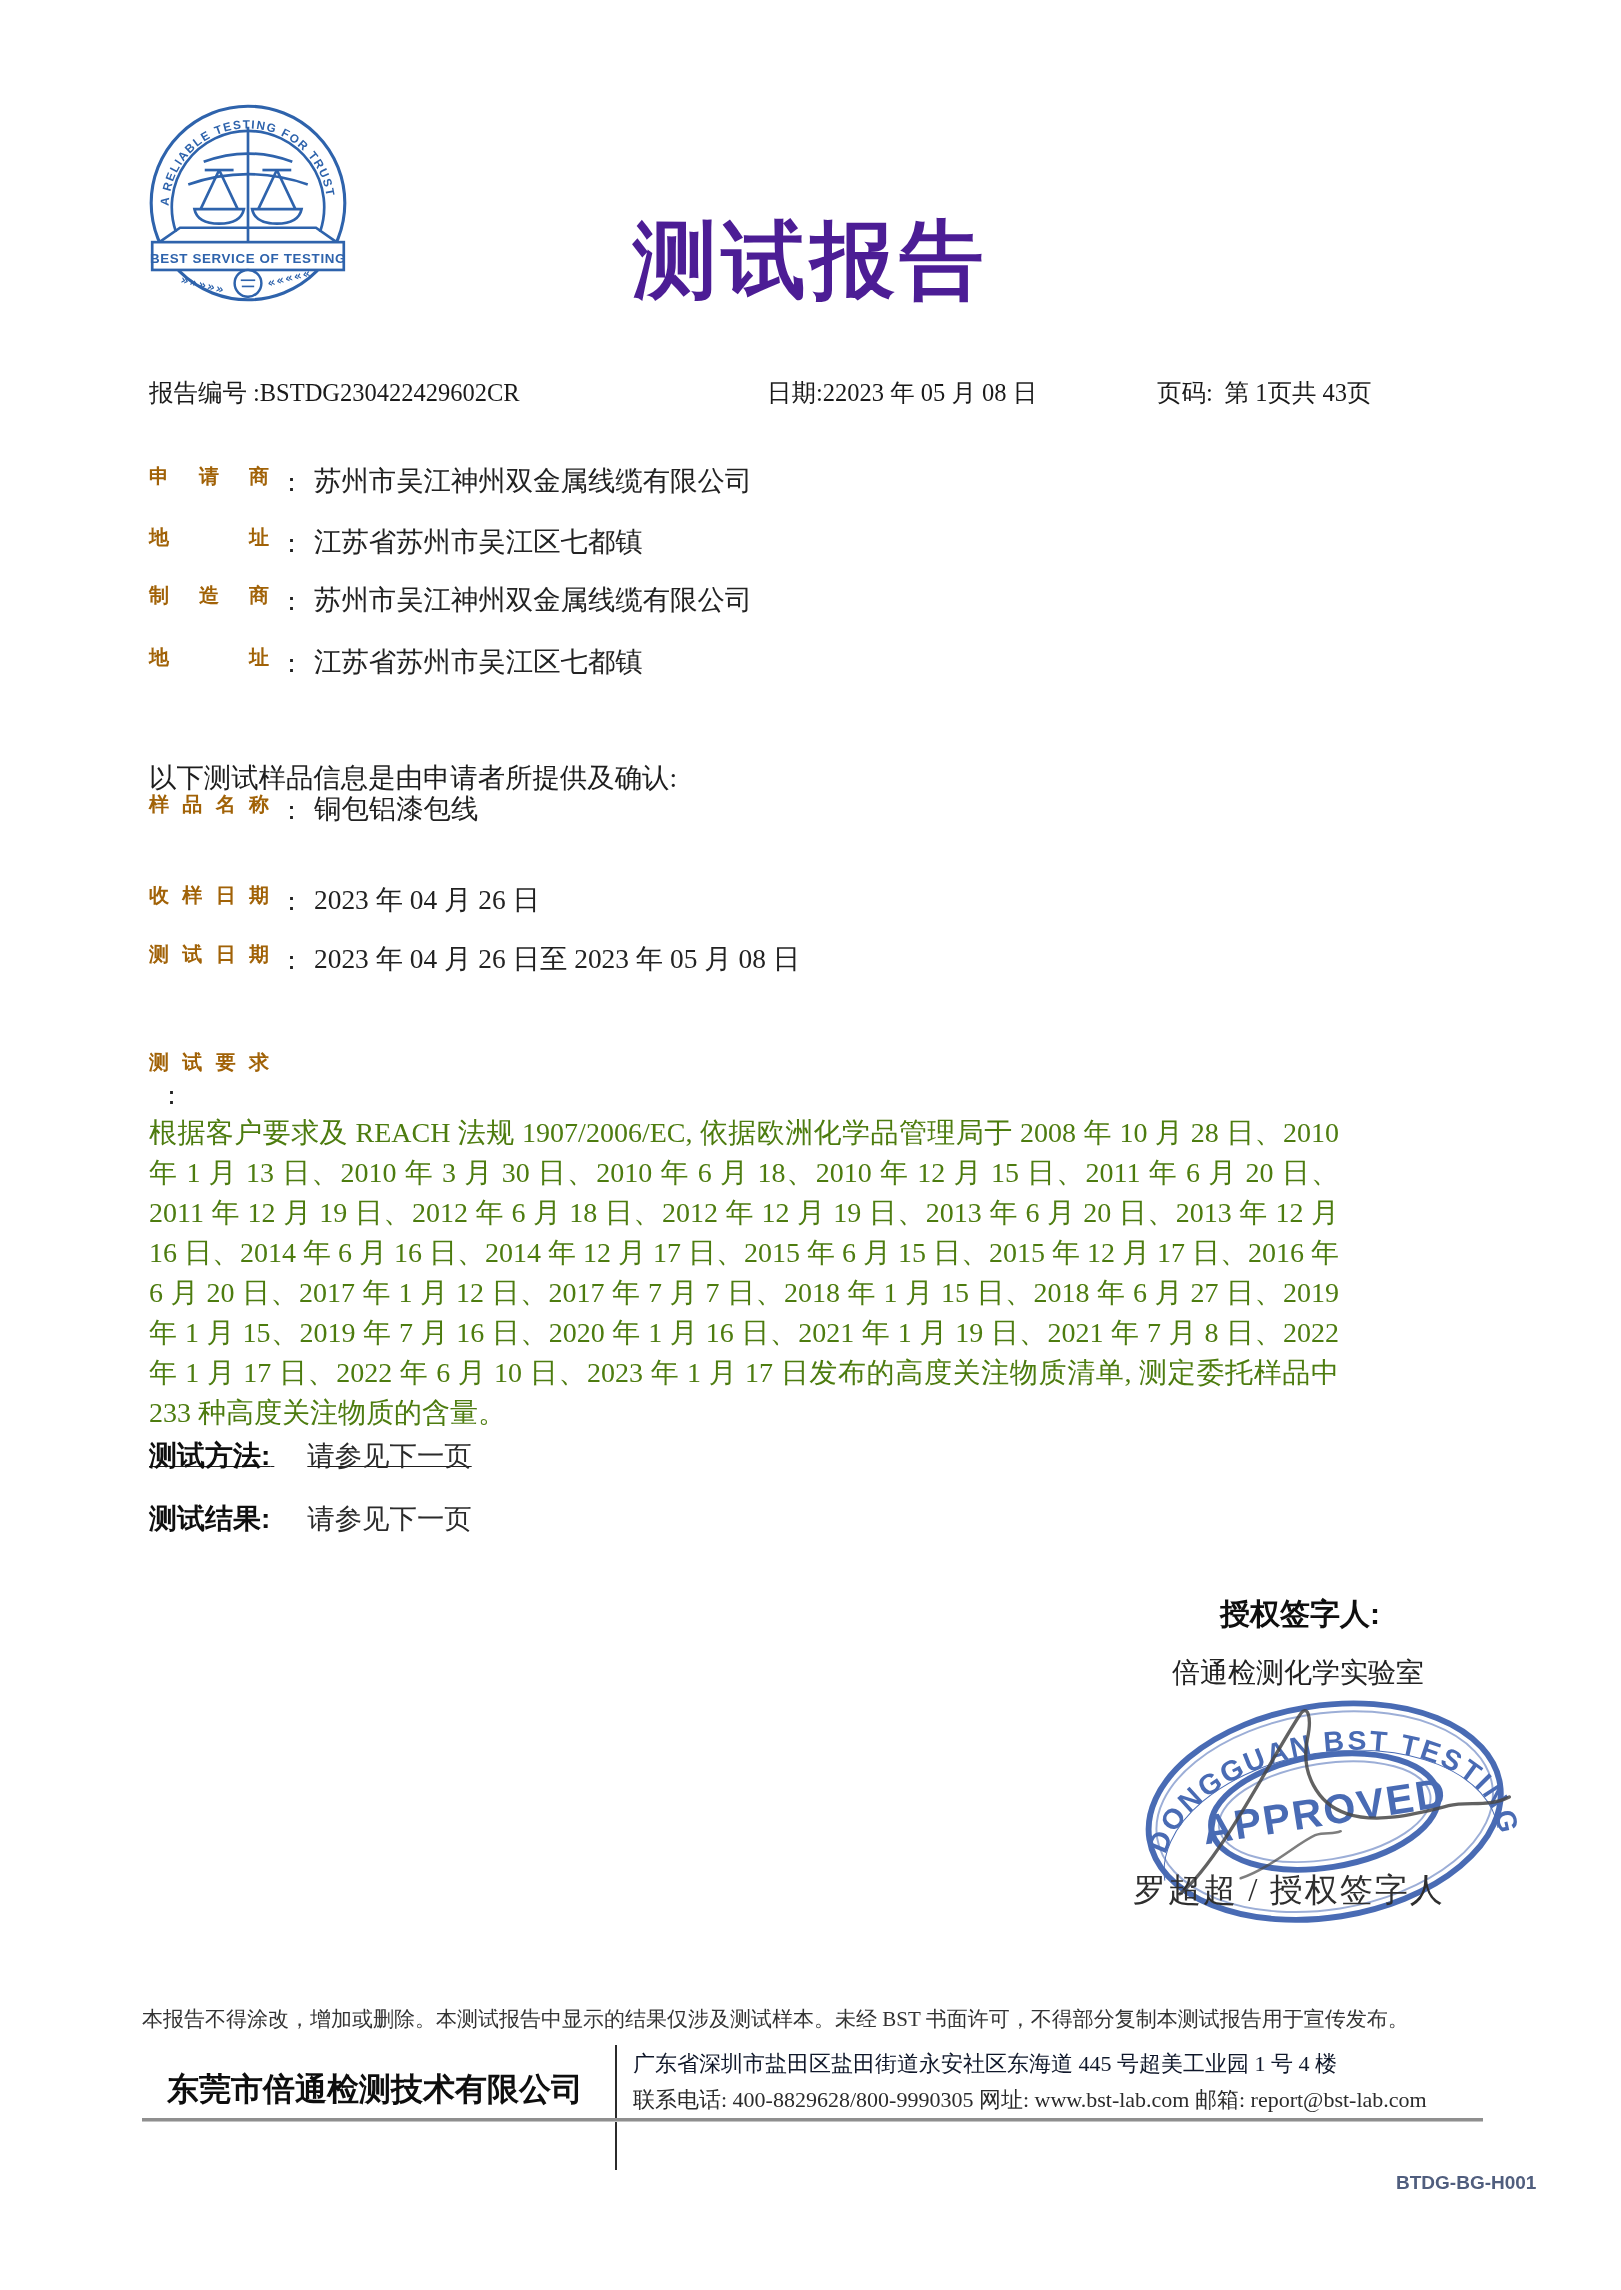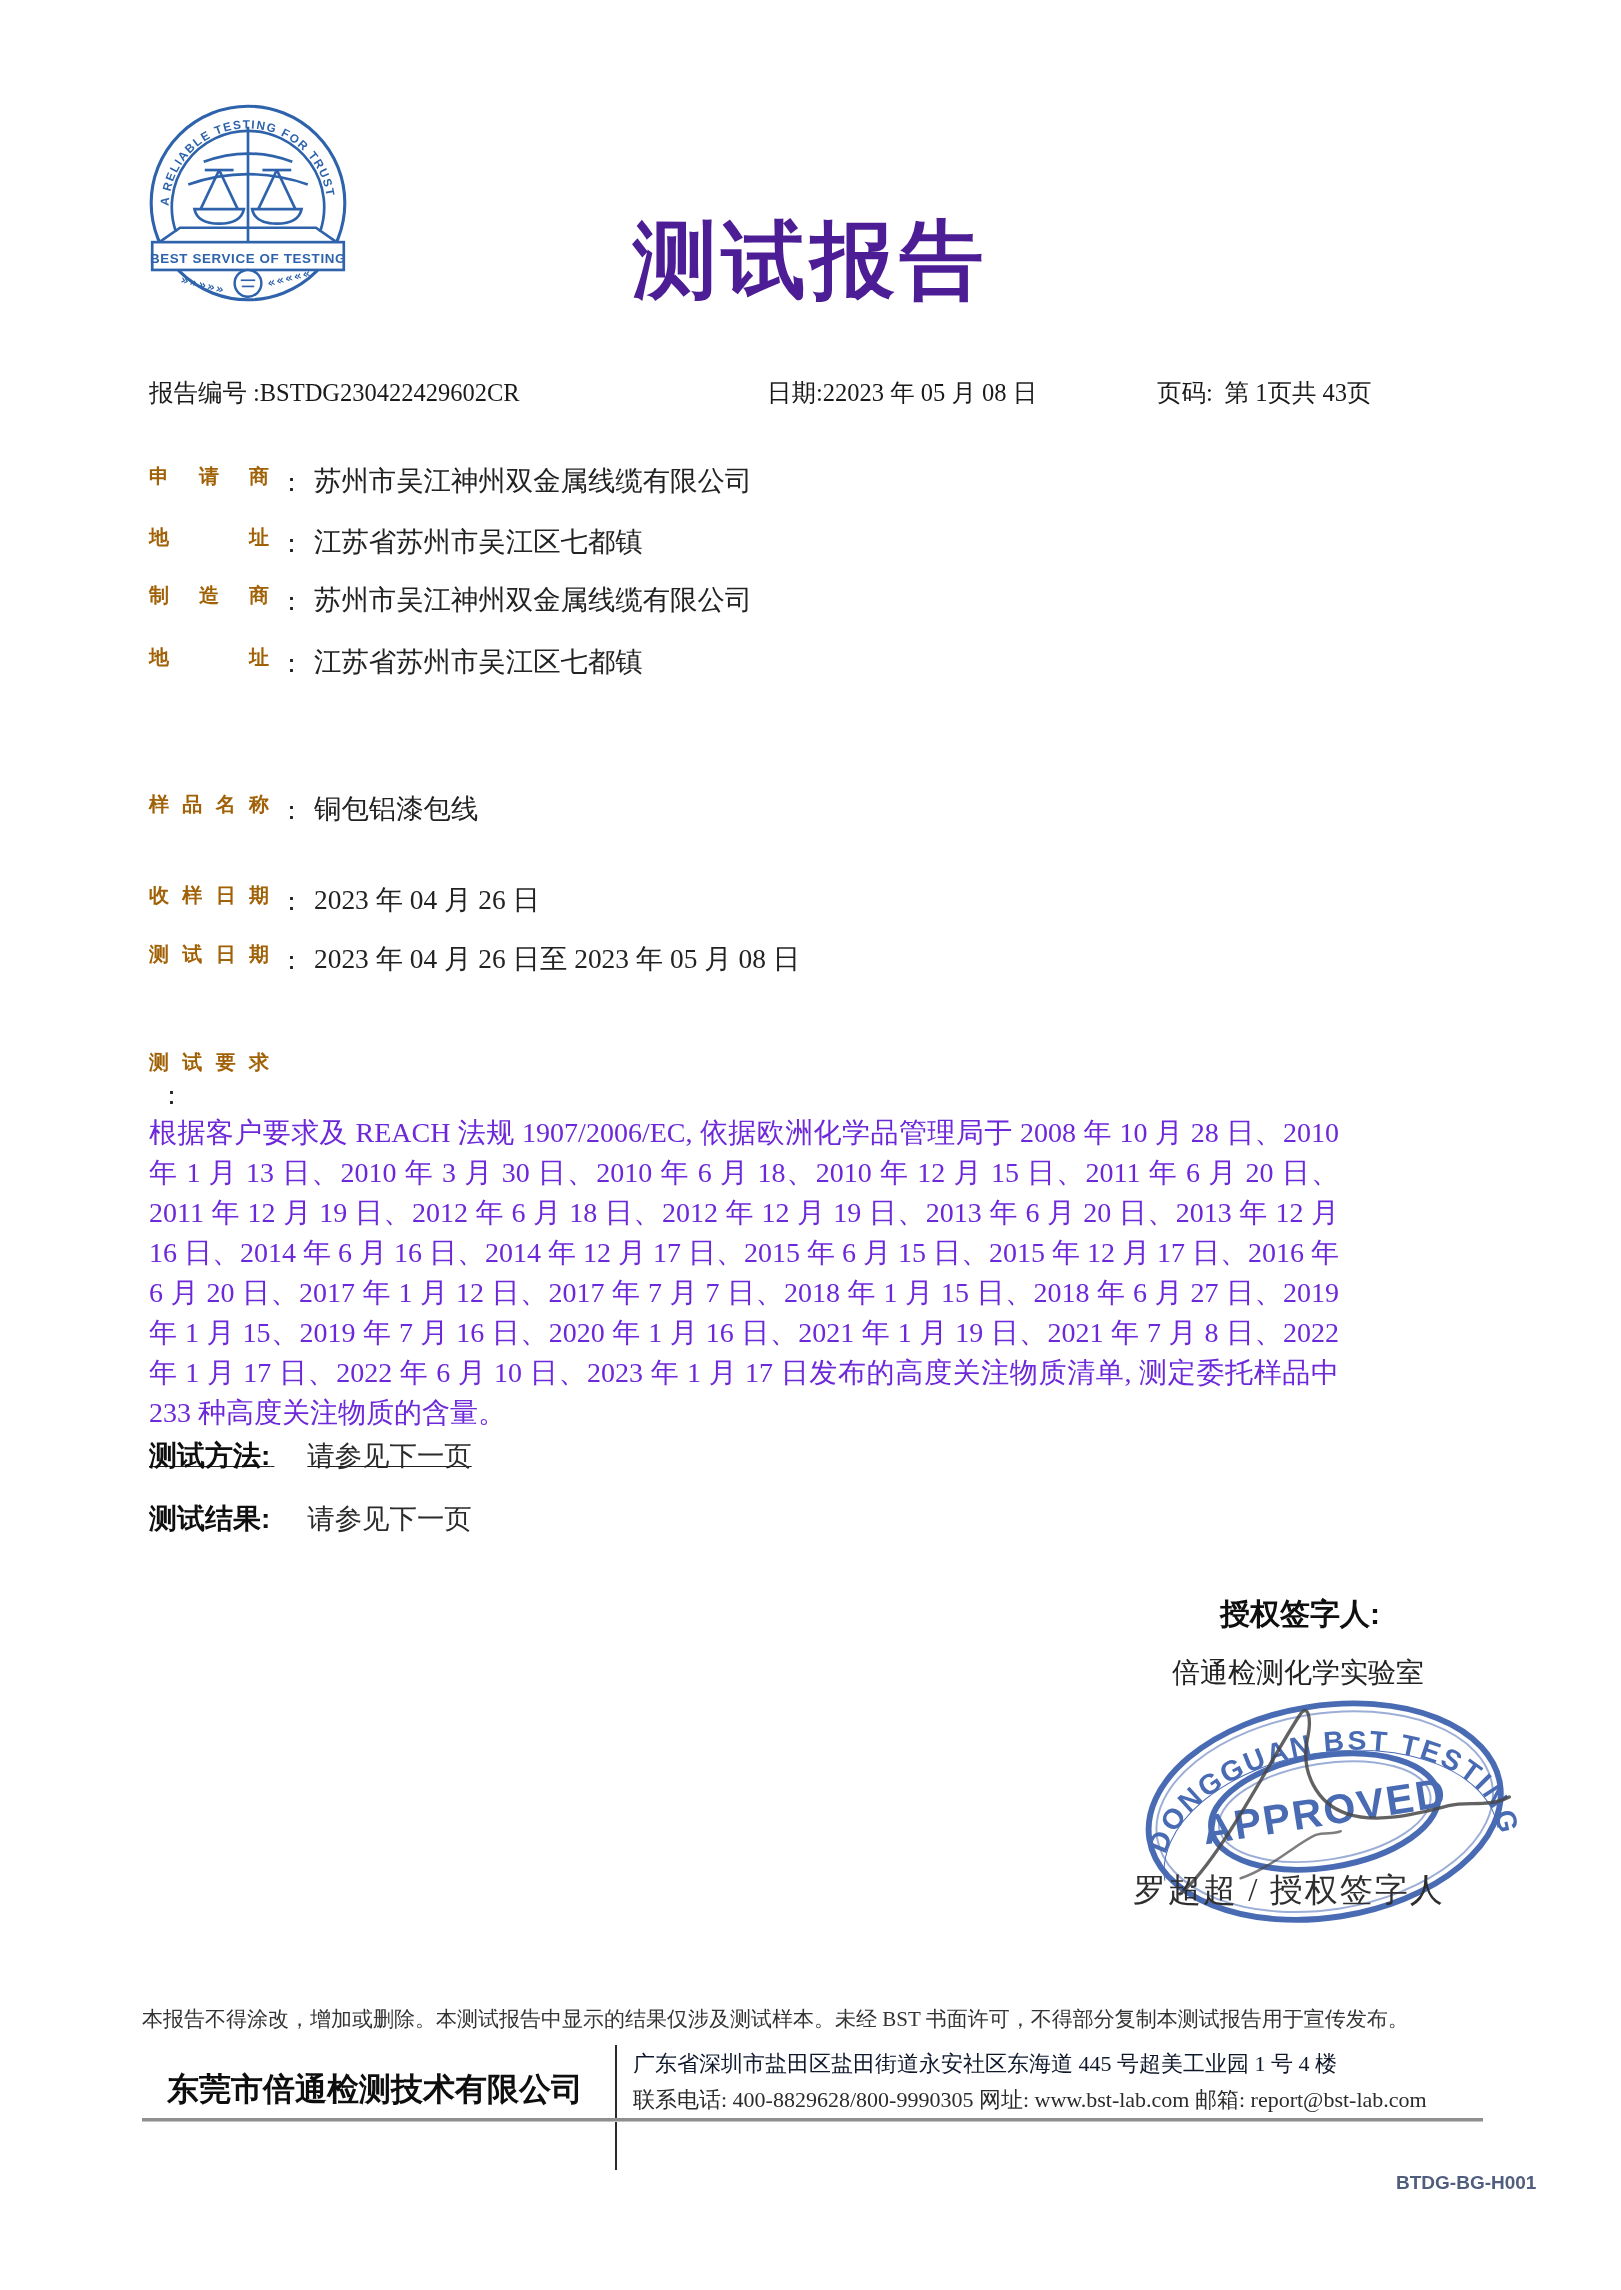--- a/index.html
+++ b/index.html
@@ -39,21 +39,21 @@
   }
   .fcolon{display:inline-block;width:45px;text-align:center;font-size:25.5px;color:#222;padding-top:2px;}
   .fvalue{font-size:27.4px;color:#222;}
   .r1{top:463px;} .r2{top:524px;} .r3{top:582px;} .r4{top:644px;}
   .intro{left:149px;top:760px;font-size:27.4px;color:#1d1d1d;}
   .s1{top:791px;} .s2{top:882px;} .s3{top:941px;}
   
   .req{left:149px;top:1049px;display:flex;align-items:flex-start;flex-direction:column;}
   .req .fvalue{
     width:1190px;white-space:normal;
-    font-size:28px;line-height:40px;color:#6d28d9;
+    font-size:28px;line-height:40px;color:#4d7c0f;
     text-align:justify;
   }
   
   .mrow{left:149px;white-space:nowrap;}
   .m1{top:1437px;text-decoration:underline;} .m2{top:1500px;}
   .mlabel{
     font-family:"Liberation Sans","DejaVu Sans",sans-serif;
     font-weight:bold;font-size:28px;color:#0f0f0f;
   }
   .mvalue{font-size:27.4px;color:#2a2a2a;margin-left:33px;}
@@ -142,20 +142,21 @@
     <span class="flabel">制造商</span>
     <span class="fcolon">：</span>
     <span class="fvalue">苏州市吴江神州双金属线缆有限公司</span>
   </div>
   <div class="abs frow r4">
     <span class="flabel">地址</span>
     <span class="fcolon">：</span>
     <span class="fvalue">江苏省苏州市吴江区七都镇</span>
   </div>
 
+  <div class="abs intro">以下测试样品信息是由申请者所提供及确认:</div>
 
   <div class="abs frow s1">
     <span class="flabel">样品名称</span>
     <span class="fcolon">：</span>
     <span class="fvalue">铜包铝漆包线</span>
   </div>
   <div class="abs frow s2">
     <span class="flabel">收样日期</span>
     <span class="fcolon">：</span>
     <span class="fvalue">2023 年 04 月 26 日</span>

